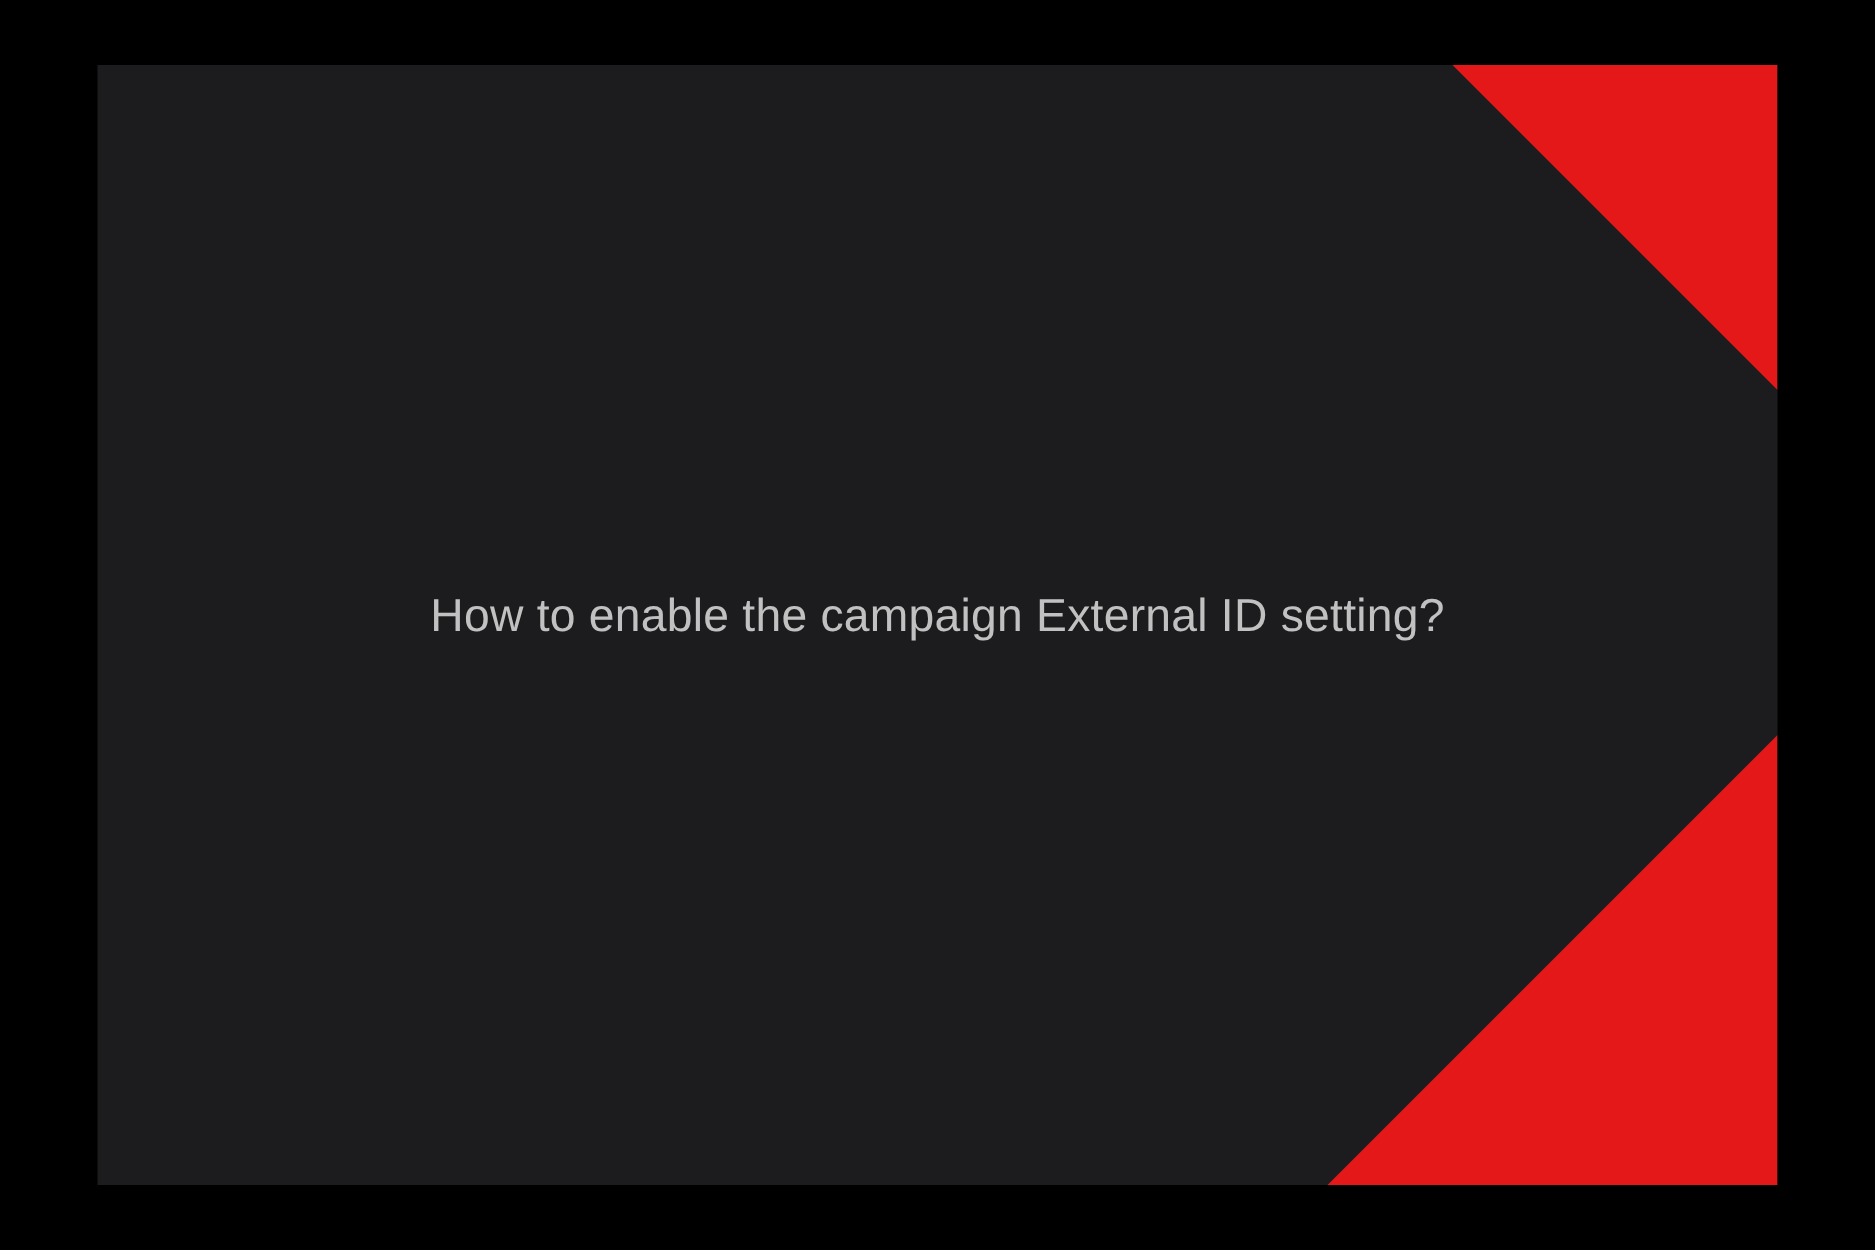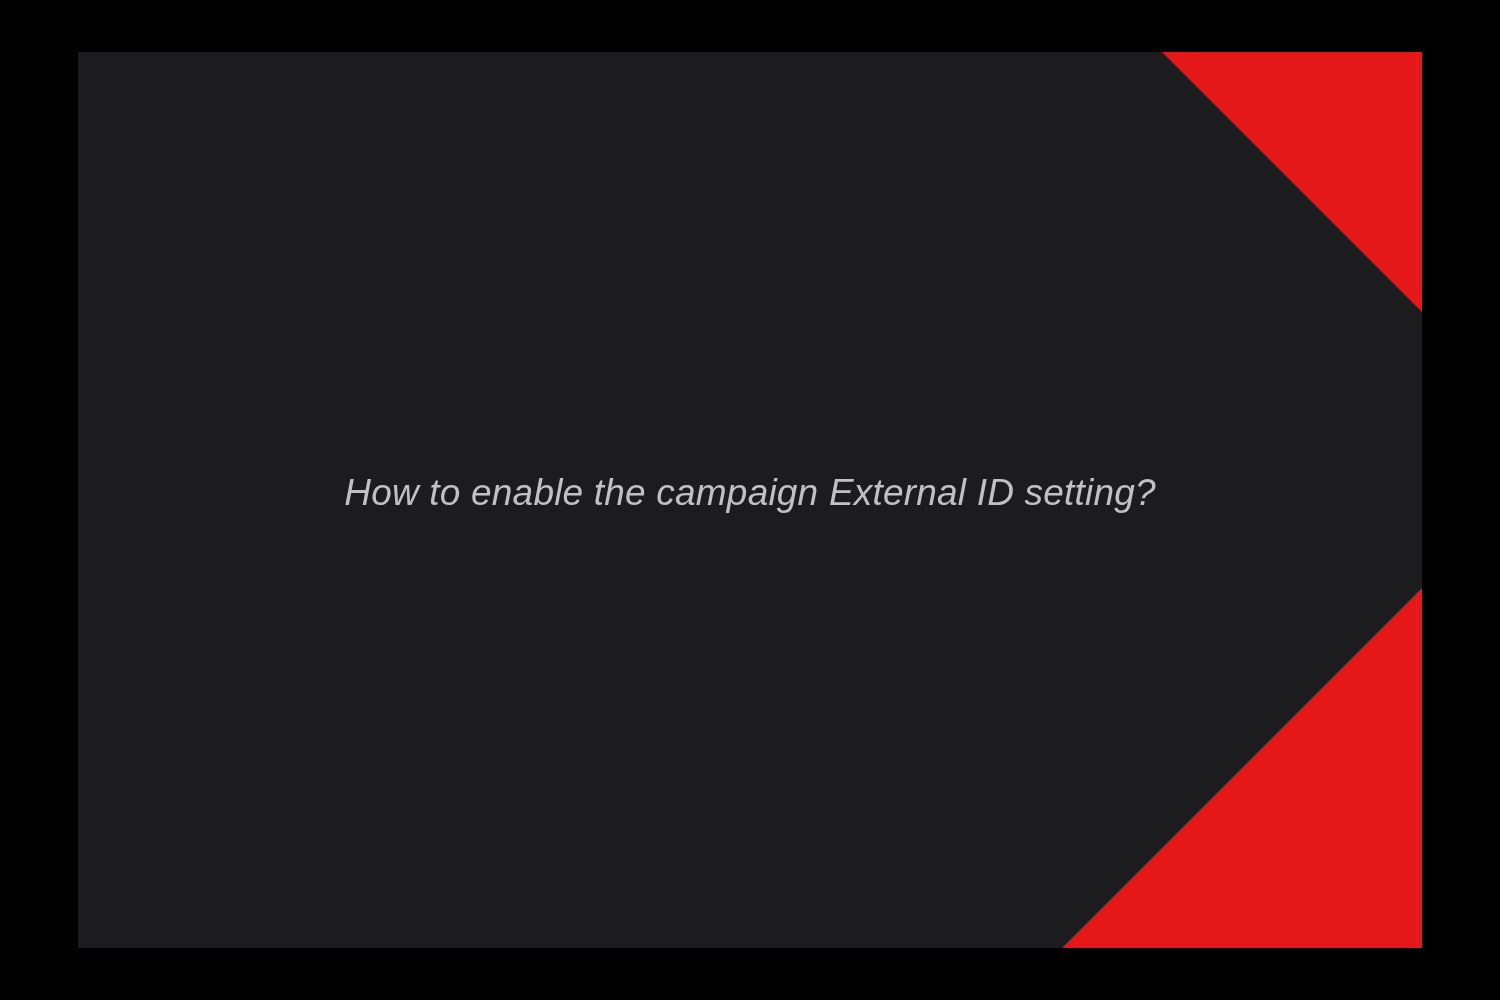--- a/index.html
+++ b/index.html
@@ -1,19 +1,18 @@
 <!DOCTYPE html>
 <html><head>
   <meta charset="utf-8">
   <style>
     * {
       margin: 0;
       padding: 0;
       box-sizing: border-box;
-      font-style: italic;
     }
     
     body {
       width: 1500px;
       height: 1000px;
       overflow: hidden;
       background: #000000;
       font-family: "Segoe UI", -apple-system, BlinkMacSystemFont, sans-serif;
     }
     

